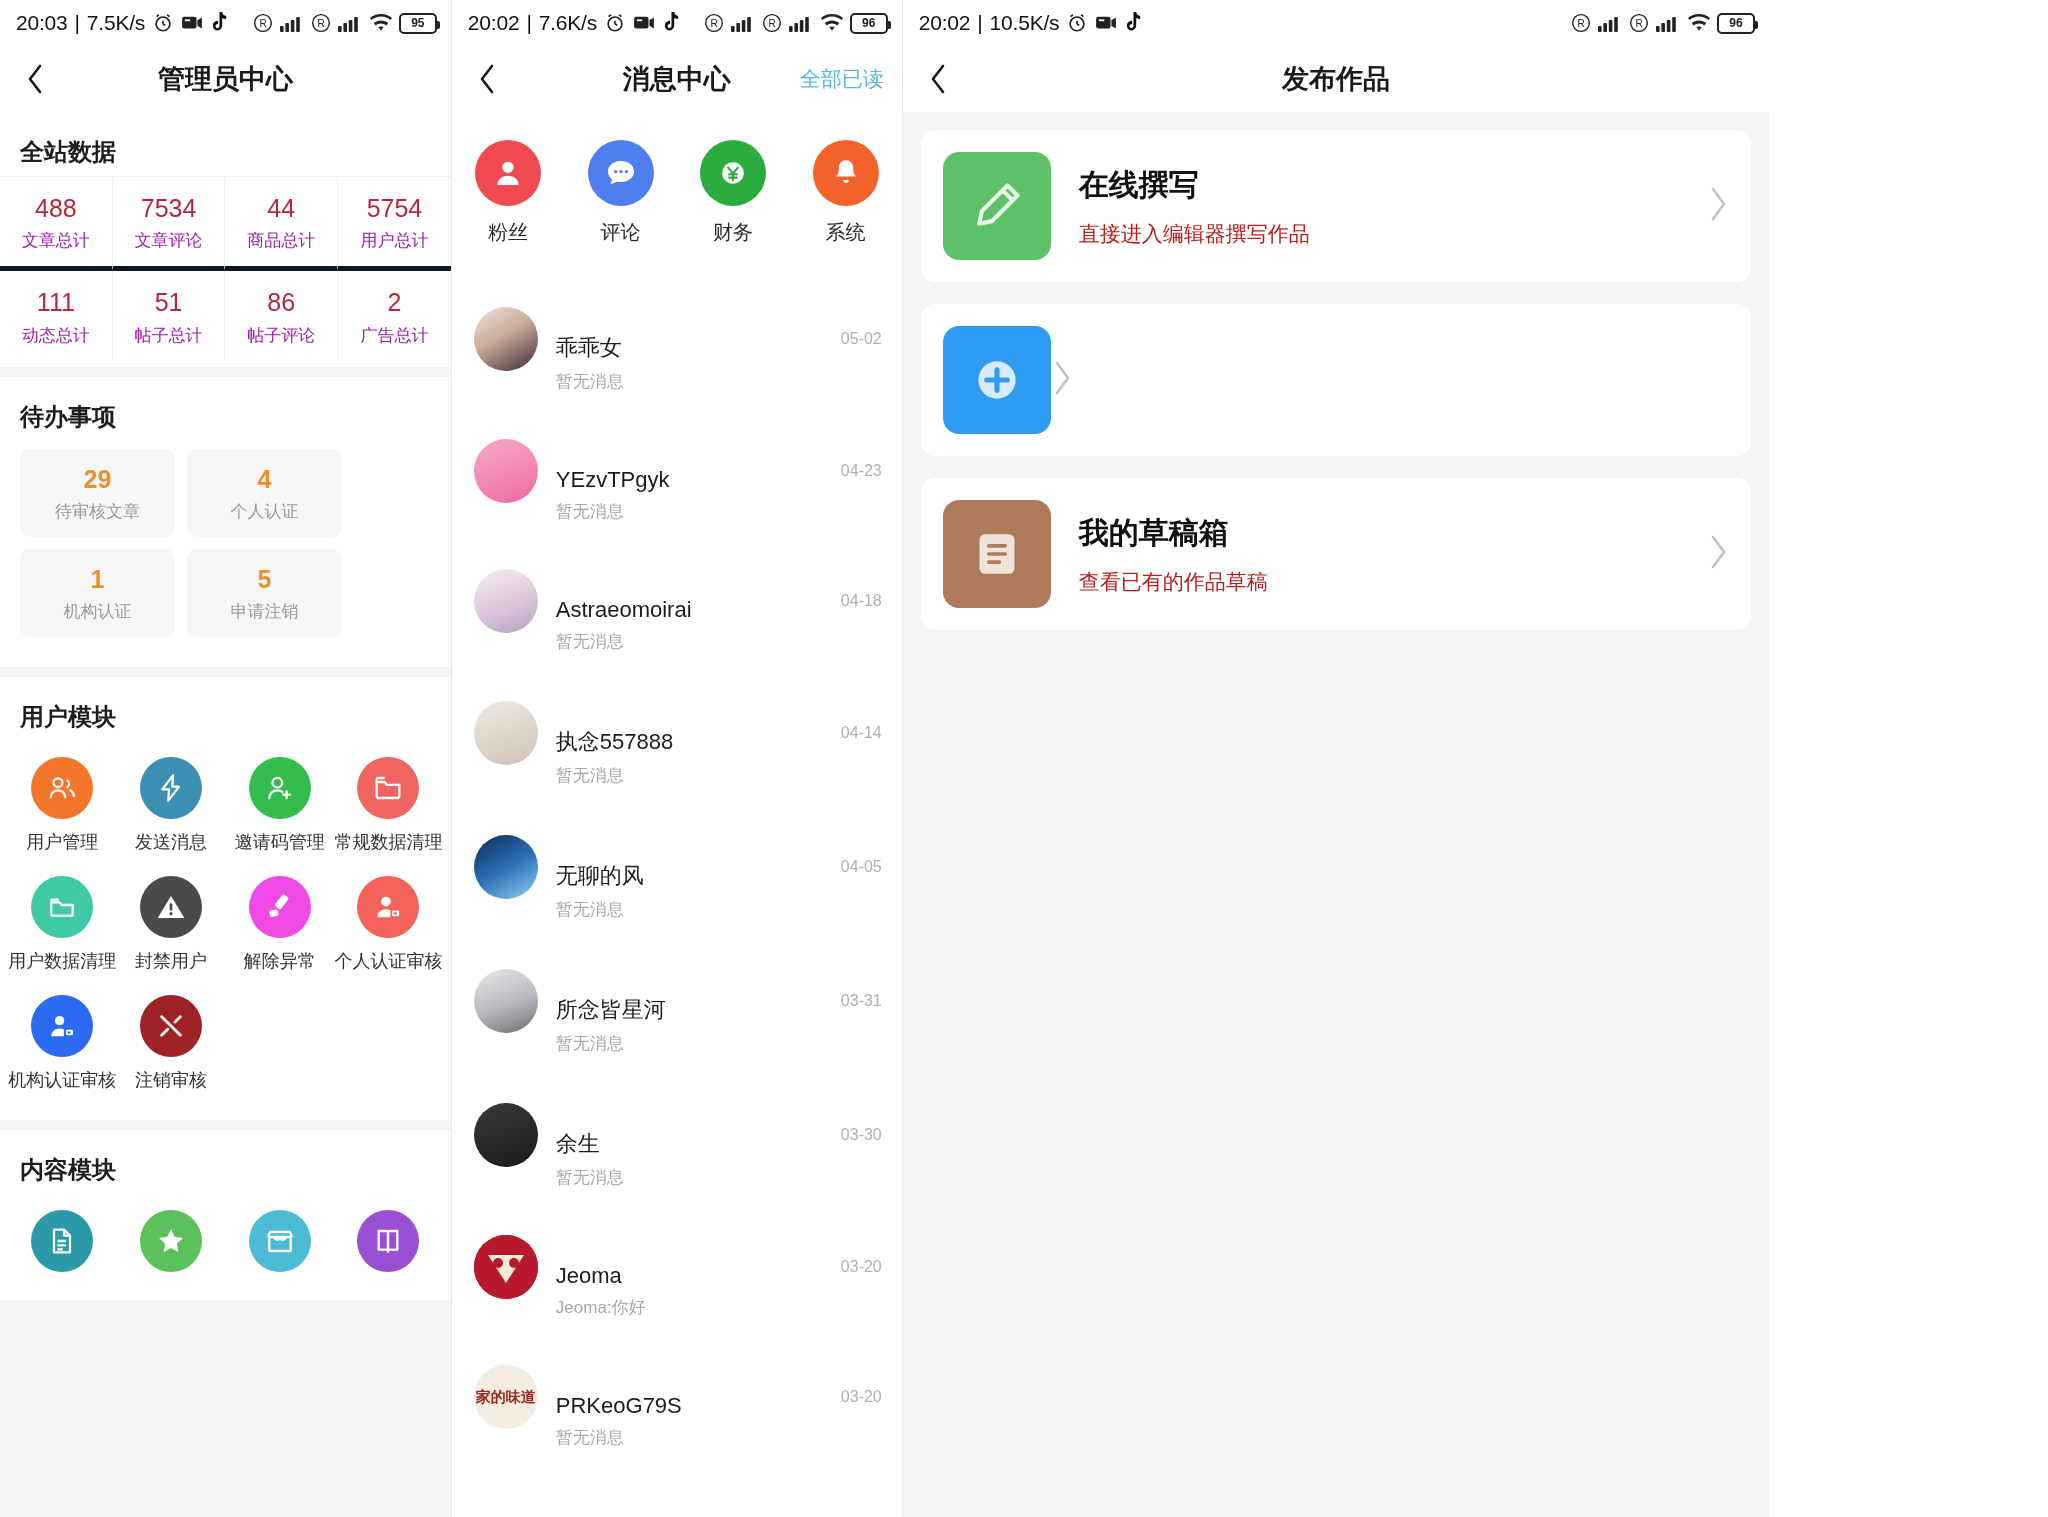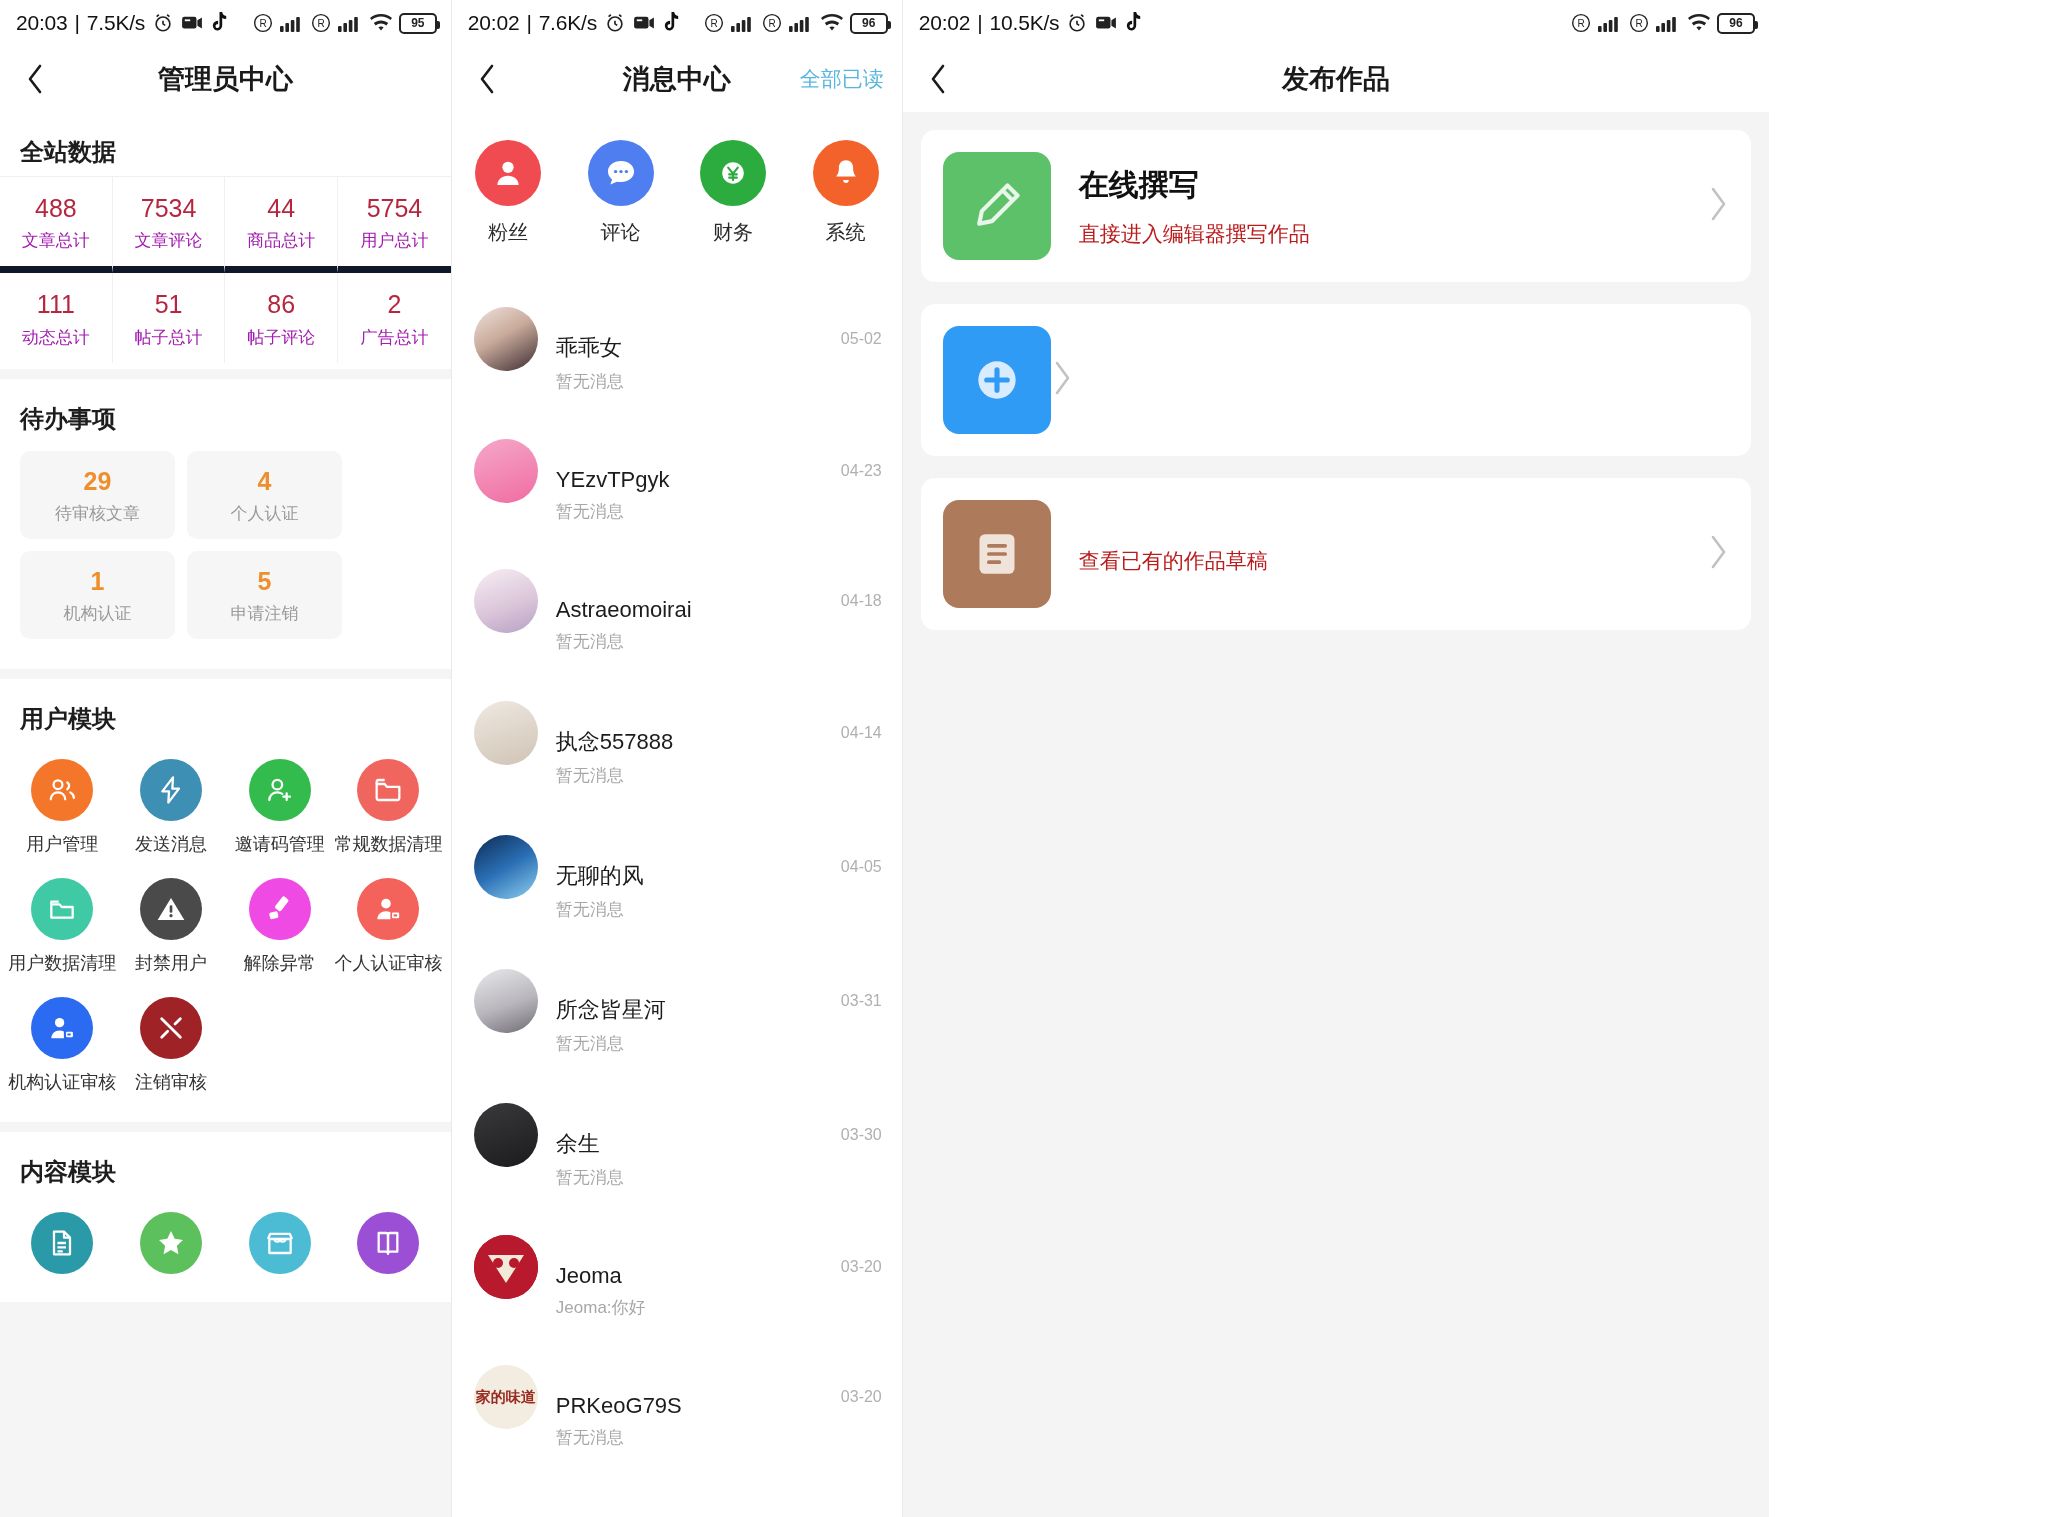--- a/index.html
+++ b/index.html
@@ -51,21 +51,21 @@
   }
 
   
   .p1-scroll { height: 1405px; overflow: hidden; background: #f5f5f6; }
   .card { background: #fff; padding: 0 0 6px 0; margin-bottom: 10px; }
   .sec-title { font-size: 24px; font-weight: 700; color: #1d1d1d; padding: 24px 20px 8px; }
 
   .stat-grid { display: grid; grid-template-columns: repeat(4, 1fr); border-top: 1px solid #f0f0f0; }
   .stat-cell {
     padding: 16px 0 14px; text-align: center;
-    border-right: 1px solid #f0f0f0; border-bottom: 7px solid #0f172a;
+    border-right: 1px solid #f0f0f0; border-bottom: 5px solid #0f172a;
   }
   .stat-cell:nth-child(4n) { border-right: none; }
   .stat-cell:nth-child(n+5) { border-bottom: none; }
   .stat-num { font-size: 25px; color: #b5263f; font-weight: 500; line-height: 1.25; }
   .stat-lbl { font-size: 17px; color: #a21caf; margin-top: 5px; }
 
   .todo-wrap { display: flex; flex-wrap: wrap; gap: 12px; padding: 8px 20px 24px; }
   .todo-cell {
     width: 155px; background: #f6f6f7; border-radius: 10px;
     padding: 15px 0 14px; text-align: center; cursor: pointer;
@@ -740,20 +740,21 @@
       </div>
 
       <div class="act-card">
         <div class="act-tile" style="background:#ad7a5c">
           <svg viewBox="0 0 24 24" fill="#f0e3da">
               <rect x="4.5" y="3.5" width="15" height="17" rx="2.4"></rect>
               <path d="M8.5 8.5h7M8.5 12h7M8.5 15.5h4.5" stroke="#ad7a5c" stroke-width="1.6" stroke-linecap="round"></path>
             </svg>
         </div>
         <div class="act-text">
+          <div class="act-title">我的草稿箱</div>
           <div class="act-desc">查看已有的作品草稿</div>
         </div>
         <div class="act-chevron">
           <svg width="22" height="38" viewBox="0 0 22 38" fill="none" stroke="#c2c2c2" stroke-width="2.6" stroke-linecap="round" stroke-linejoin="round">
               <path d="M6 4l11 15L6 34"></path>
             </svg>
         </div>
       </div>
 
     </div>

